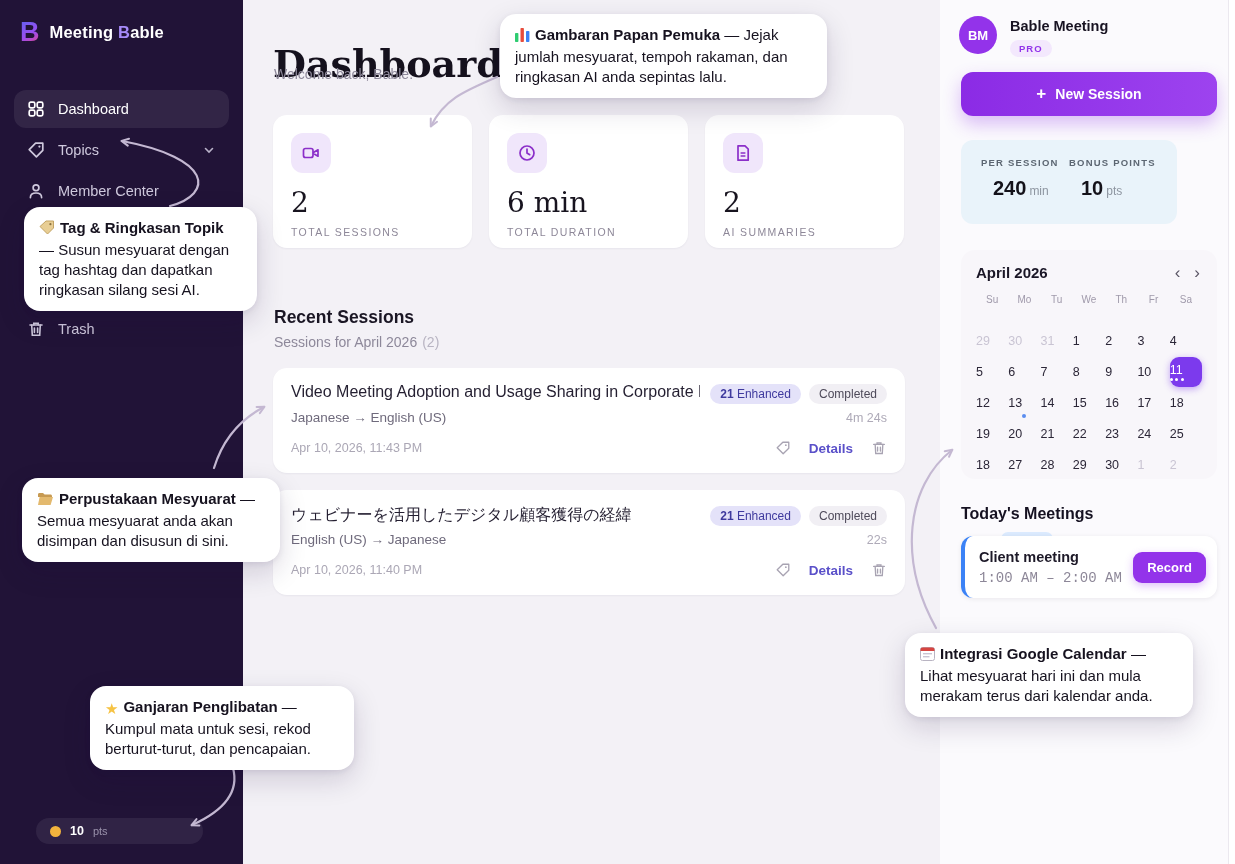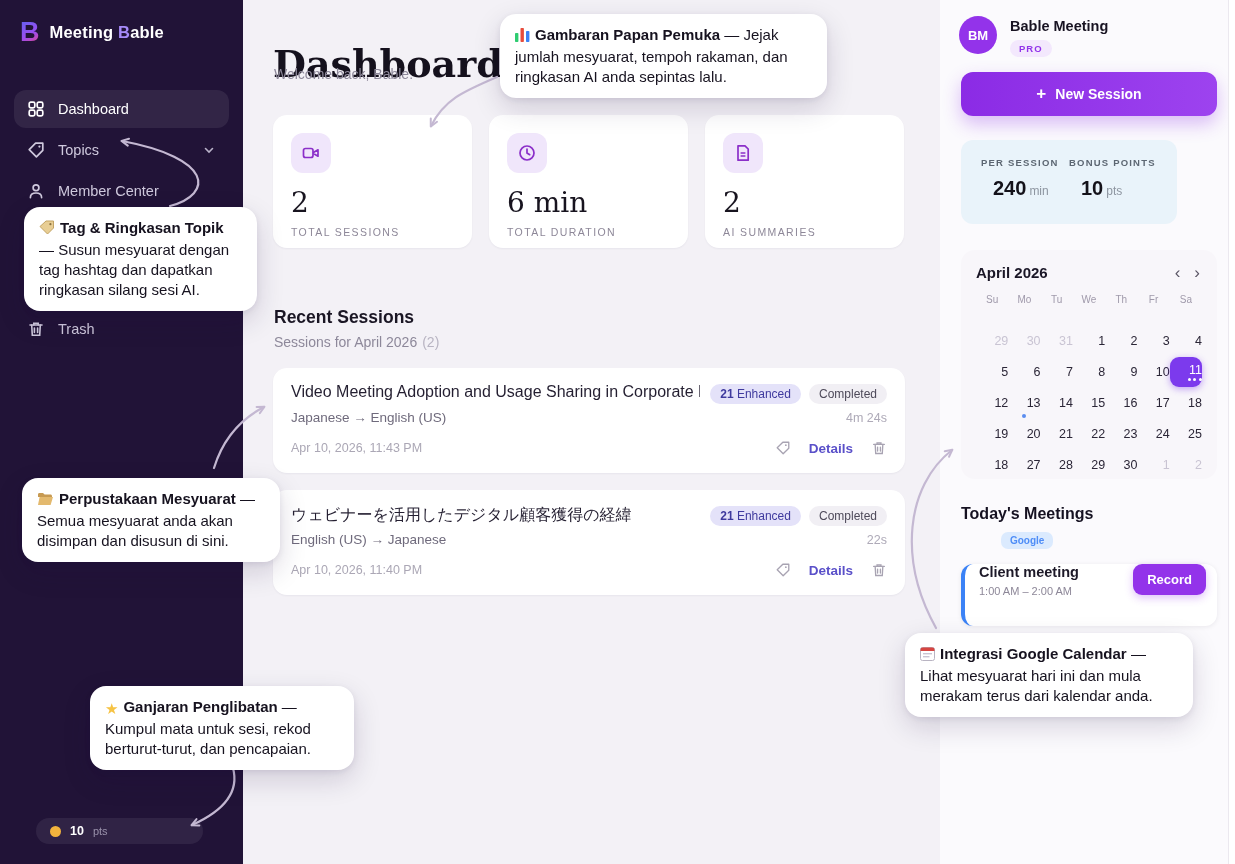--- a/index.html
+++ b/index.html
@@ -86,37 +86,37 @@
   .q-label { font-size:9.5px; letter-spacing:1.2px; color:#5c6672; font-weight:600; }
   .q-val { margin-top:9px; font-size:20px; font-weight:800; color:#14121a;margin-left:12px; }
   .q-unit { font-size:12px; font-weight:400; color:#8d95a0; margin-left:3px; }
   .calendar { position:absolute; left:21px; top:250px; width:256px; height:229px; background:#f8f6fa; border-radius:14px; padding:14px 15px; }
   .cal-head { display:flex; align-items:center; }
   .cal-month { font-size:15px; font-weight:700; color:#1a1626; flex:1; }
   .cal-nav { display:flex; gap:14px; padding-right:2px; }
   .cal-nav span { font-size:17px; color:#5a5565; cursor:pointer; line-height:1; }
   .cal-grid { display:grid; grid-template-columns:repeat(7,1fr); margin-top:13px; row-gap:1px; }
   .wd { text-align:center; font-size:10px; color:#a09aab; padding-bottom:8px; }
-  .cell { position:relative; height:30px; display:flex; flex-direction:column; align-items:flex-end; justify-content:center; font-size:12.5px; font-weight:500; color:#2b2637; cursor:pointer; }
+  .cell { position:relative; height:30px; display:flex; flex-direction:column; align-items:flex-start; justify-content:center; font-size:12.5px; font-weight:500; color:#2b2637; cursor:pointer; }
   .cell.out { color:#c9c4d3; }
   .cell .evt { display:none; }
   .cell.selected { background:#7c3aed; color:#fff; border-radius:9px; box-shadow:0 2px 7px rgba(124,58,237,.45); }
   .cell.events .evt { display:flex; gap:2.5px; margin-top:1px; }
   .cell .evt i { width:3px; height:3px; border-radius:50%; background:#fff; }
   .cell.dotmark::after { content:""; position:absolute; bottom:0px; left:50%; transform:translateX(-50%); width:4px; height:4px; border-radius:50%; background:#5b8def; }
   .today-head { position:absolute; left:21px; top:505px; display:flex; align-items:center; gap:9px;flex-direction:column; }
   .today-title { font-size:16px; font-weight:700; color:#151121; }
   .google-pill { background:#dbeafe; color:#4f8df7; font-size:10px; font-weight:600; padding:3px 9px; border-radius:7px; }
   .meeting-card {
-    position:absolute; left:21px; top:564px; width:256px; height:62px; background:#fff; border-radius:12px;
+    position:absolute; left:21px; top:536px; width:256px; height:62px; background:#fff; border-radius:12px;
     border-left:4px solid #3b82f6; box-shadow:0 1px 5px rgba(20,10,40,.08);
-    display:flex; align-items:flex-start; padding:0 11px 0 14px;
+    display:flex; align-items:center; padding:0 11px 0 14px;
   }
   .m-title { font-size:14.5px; font-weight:700; color:#1d1928; }
-  .m-time { font-family:Liberation Sans, sans-serif; font-size:11px; color:#8d8798; margin-top:5px; }
+  .m-time { font-family:Liberation Mono, monospace; font-size:14px; color:#8d8798; margin-top:5px; }
   .record-btn { margin-left:auto; background:#9333ea; color:#fff; font-size:13px; font-weight:700; padding:8px 14px; border-radius:9px; cursor:pointer; box-shadow:0 3px 8px rgba(147,51,234,.3); }
 
   
   .tip { position:absolute; z-index:30; background:#fff; border-radius:16px; padding:11px 15px; font-size:15px; line-height:1.33; color:#16121f;
          box-shadow:0 10px 28px rgba(30,15,60,.16), 0 2px 6px rgba(30,15,60,.08); }
   .tip .t-title { font-weight:700; }
   .tip .t-ico { display:inline-block; vertical-align:-2px; margin-right:5px; }
   .tip1 { left:500px; top:14px;  width:327px; }
   .tip2 { left:24px;  top:207px; width:233px; }
   .tip3 { left:22px;  top:478px; width:258px; }

